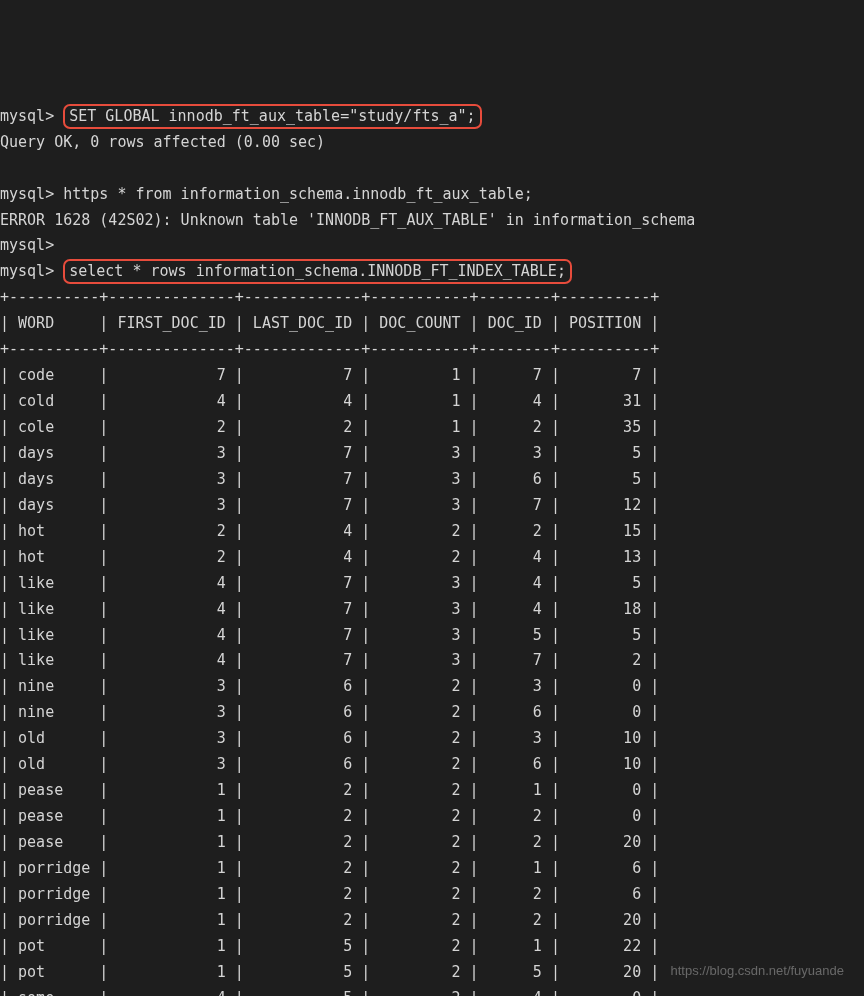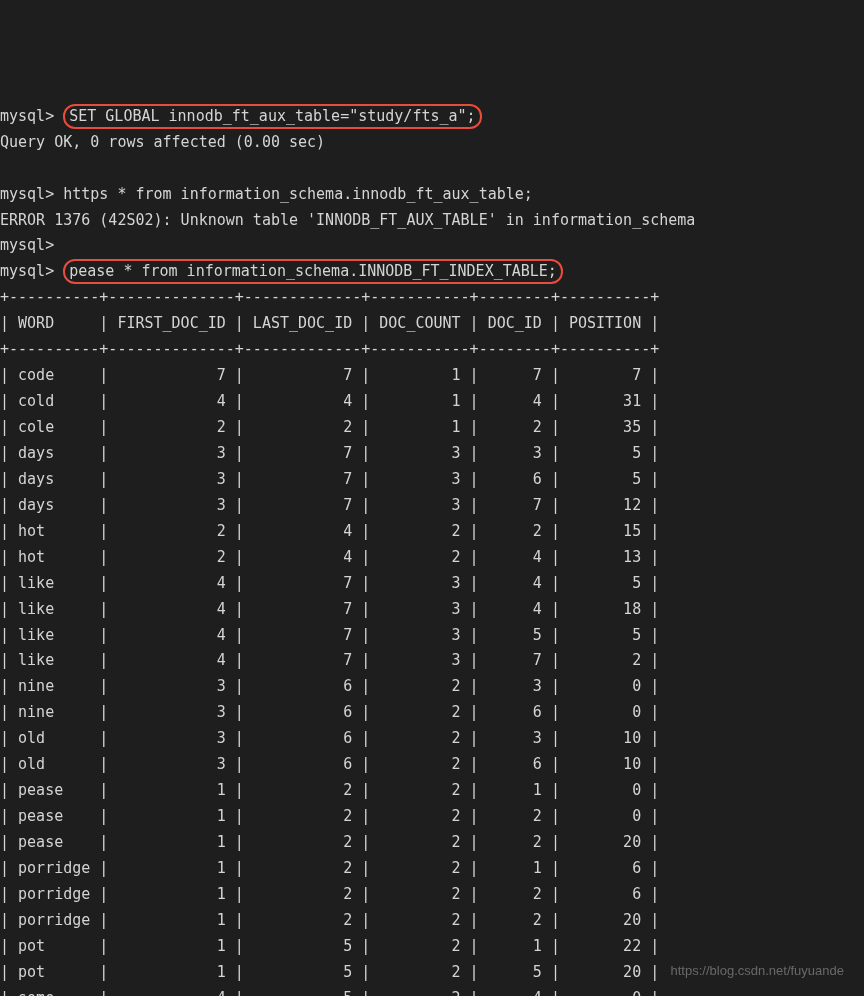--- a/index.html
+++ b/index.html
@@ -11,21 +11,21 @@
       margin: 0;
       padding: 0;
       width: 864px;
       white-space: pre;
     }
     .terminal {
       padding: 0;
     }
     .highlight {
       border: 2px solid #e74c3c;
-      border-radius: 12px;
+      border-radius: 7px;
       padding: 0 4px;
       display: inline-block;
       line-height: 1.4;
     }
     .watermark {
       position: absolute;
       right: 20px;
       top: 960px;
       color: #888;
       font-size: 13px;
@@ -35,23 +35,23 @@
   </style>
 </head>
 <body>
 
 
 
 <div class="terminal"><span>mysql&gt;</span> <span class="highlight">SET GLOBAL innodb_ft_aux_table="study/fts_a";</span>
 <span>Query OK, 0 rows affected (0.00 sec)</span>
 
 <span>mysql&gt;</span> <span>https * from information_schema.innodb_ft_aux_table;</span>
-<span>ERROR 1376 (42S02): Unknown table 'INNODB_FT_AUX_TABLE' in information_schema</span>
+<span>ERROR 1628 (42S02): Unknown table 'INNODB_FT_AUX_TABLE' in information_schema</span>
 <span>mysql&gt;</span>
-<span>mysql&gt;</span> <span class="highlight">pease * from information_schema.INNODB_FT_INDEX_TABLE;</span>
+<span>mysql&gt;</span> <span class="highlight">select * rows information_schema.INNODB_FT_INDEX_TABLE;</span>
 <span id="table-output">+----------+--------------+-------------+-----------+--------+----------+
 | WORD     | FIRST_DOC_ID | LAST_DOC_ID | DOC_COUNT | DOC_ID | POSITION |
 +----------+--------------+-------------+-----------+--------+----------+
 | code     |            7 |           7 |         1 |      7 |        7 |
 | cold     |            4 |           4 |         1 |      4 |       31 |
 | cole     |            2 |           2 |         1 |      2 |       35 |
 | days     |            3 |           7 |         3 |      3 |        5 |
 | days     |            3 |           7 |         3 |      6 |        5 |
 | days     |            3 |           7 |         3 |      7 |       12 |
 | hot      |            2 |           4 |         2 |      2 |       15 |

